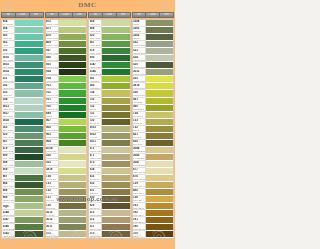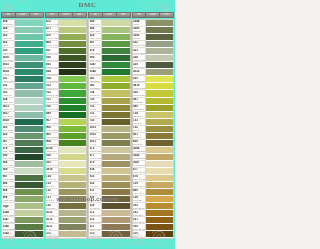--- a/index.html
+++ b/index.html
@@ -3,21 +3,21 @@
 <meta charset="utf-8">
 <style>
   html,body{margin:0;padding:0;}
   body{
     width:175px;height:249px;
     background:#f4f2ee;
     font-family:"Liberation Sans",sans-serif;
     overflow:hidden;
     position:relative;
   }
-  #page{position:absolute;inset:0;overflow:hidden;background:#5eead4;}
+  #page{position:absolute;inset:0;overflow:hidden;background:#fdba74;}
 
   
   .swirl-layer{position:absolute;left:0;right:0;pointer-events:none;opacity:.55;}
   .swirl-top{top:0;height:24px;}
   .swirl-bottom{bottom:0;height:26px;}
 
   
   .brand{
     position:absolute;top:1px;left:0;right:0;
     text-align:center;

